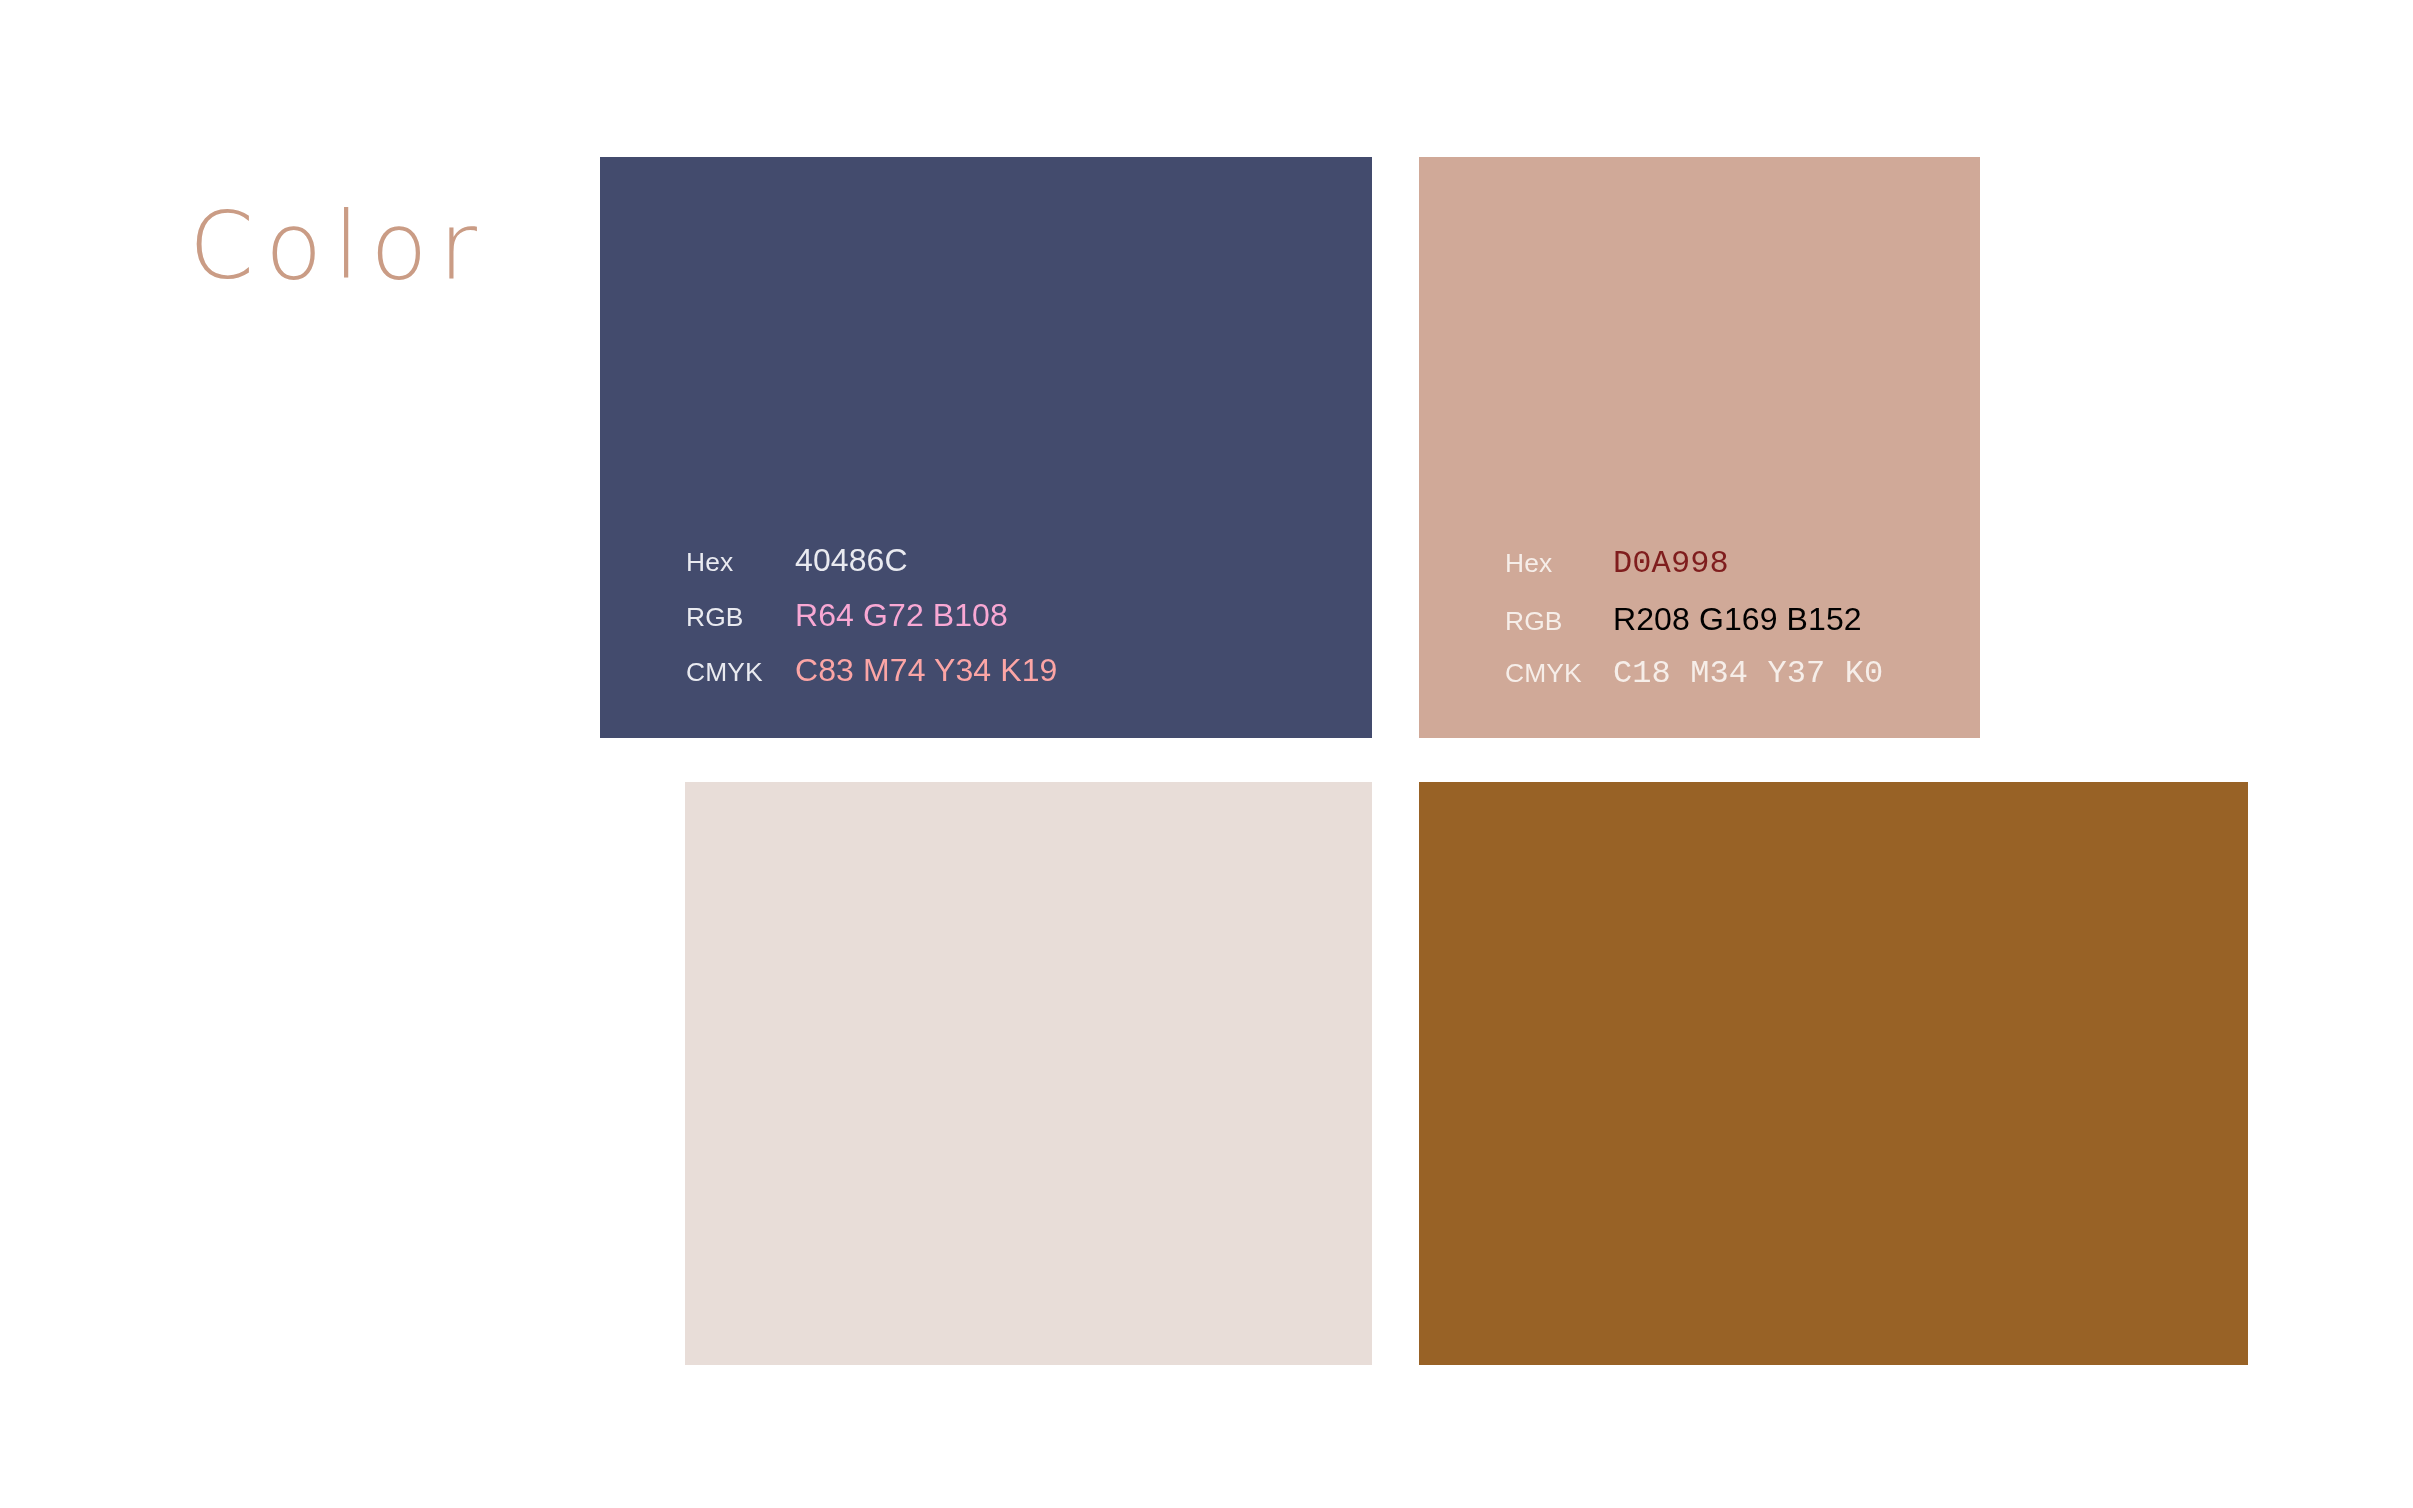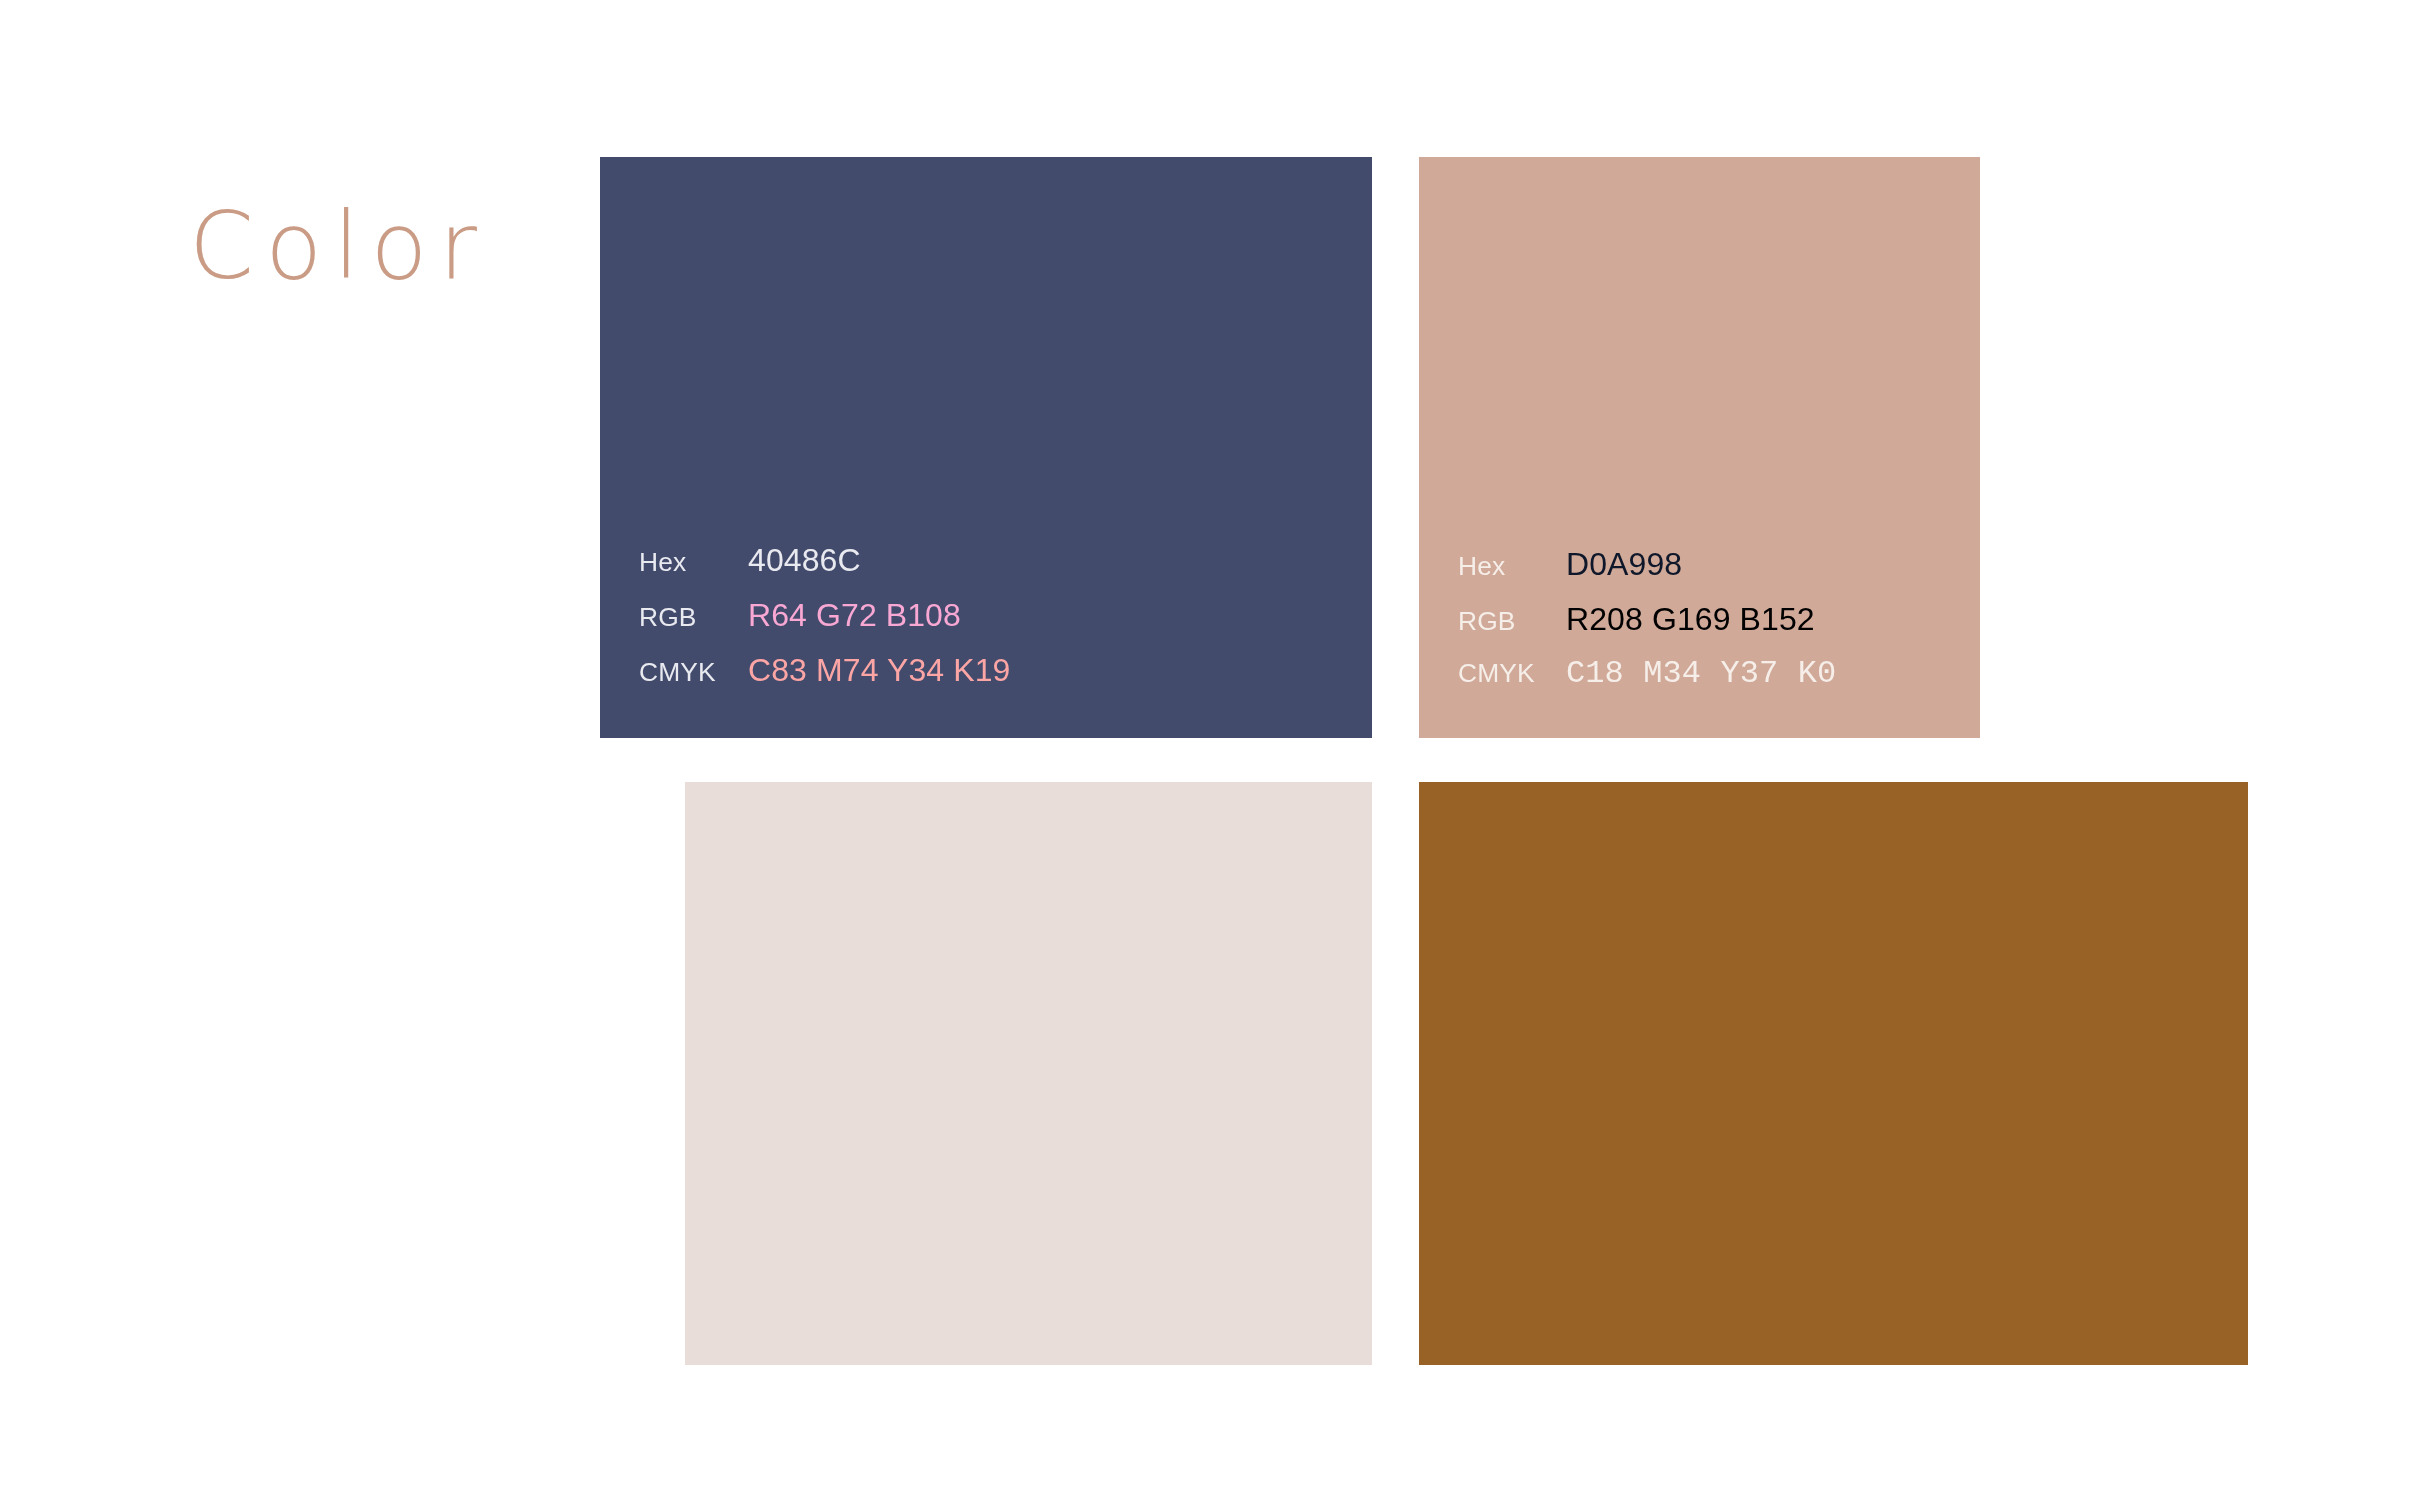--- a/index.html
+++ b/index.html
@@ -77,21 +77,21 @@
   #swatch-2 { left: 1419px; top: 157px;  width: 561px;  height: 581px; }
   #swatch-3 { left: 685px; top: 782px; width: 687px; height: 583px; }
   #swatch-4 { left: 1419px; top: 782px; width: 829px; height: 583px; }
 
   #swatch-1 .swatch-info { top: 556px; padding-left: 39px; }
   #swatch-2 .swatch-info { top: 563px; padding-left: 39px; }
   #swatch-3 .swatch-info { top: 1194px; padding-left: 33px; }
   #swatch-4 .swatch-info { top: 1194px; padding-left: 39px; }
 
   #swatch-1 .swatch-info,
-  #swatch-2 .swatch-info { top: auto; }
+  #swatch-2 .swatch-info { top: auto; margin-left: 47px; }
   #swatch-1 .swatch-info { bottom: 29px; }
   #swatch-2 .swatch-info { bottom: 25px; }
   #swatch-3 .swatch-info { bottom: 22.6px; }
   #swatch-4 .swatch-info { bottom: 22.6px; }
 
   #swatch-1 .info-label { width: 109px; }
   #swatch-2 .info-label { width: 108px; }
 </style>
 </head>
 <body style="background: rgb(255, 255, 255);">
@@ -114,21 +114,21 @@
         <span class="info-label" style="color: rgb(233, 234, 240);">CMYK</span>
         <span class="info-value" style="color: #fca5a5;">C83 M74 Y34 K19</span>
       </div>
     </div>
   </div>
 
   <div class="swatch" id="swatch-2" style="background: rgb(208, 169, 152);">
     <div class="swatch-info">
       <div class="info-row">
         <span class="info-label" style="color: rgb(246, 238, 233);">Hex</span>
-        <span class="info-value" style="color: #0f172a;">D0A998</span>
+        <span class="info-value" style="color: #7f1d1d; font-family: Liberation Mono, monospace;">D0A998</span>
       </div>
       <div class="info-row">
         <span class="info-label" style="color: rgb(246, 238, 233);">RGB</span>
         <span class="info-value" style="color: #000000;">R208 G169 B152</span>
       </div>
       <div class="info-row">
         <span class="info-label" style="color: rgb(246, 238, 233);">CMYK</span>
         <span class="info-value" style="color: rgb(246, 238, 233); font-family: Liberation Mono, monospace;">C18 M34 Y37 K0</span>
       </div>
     </div>

